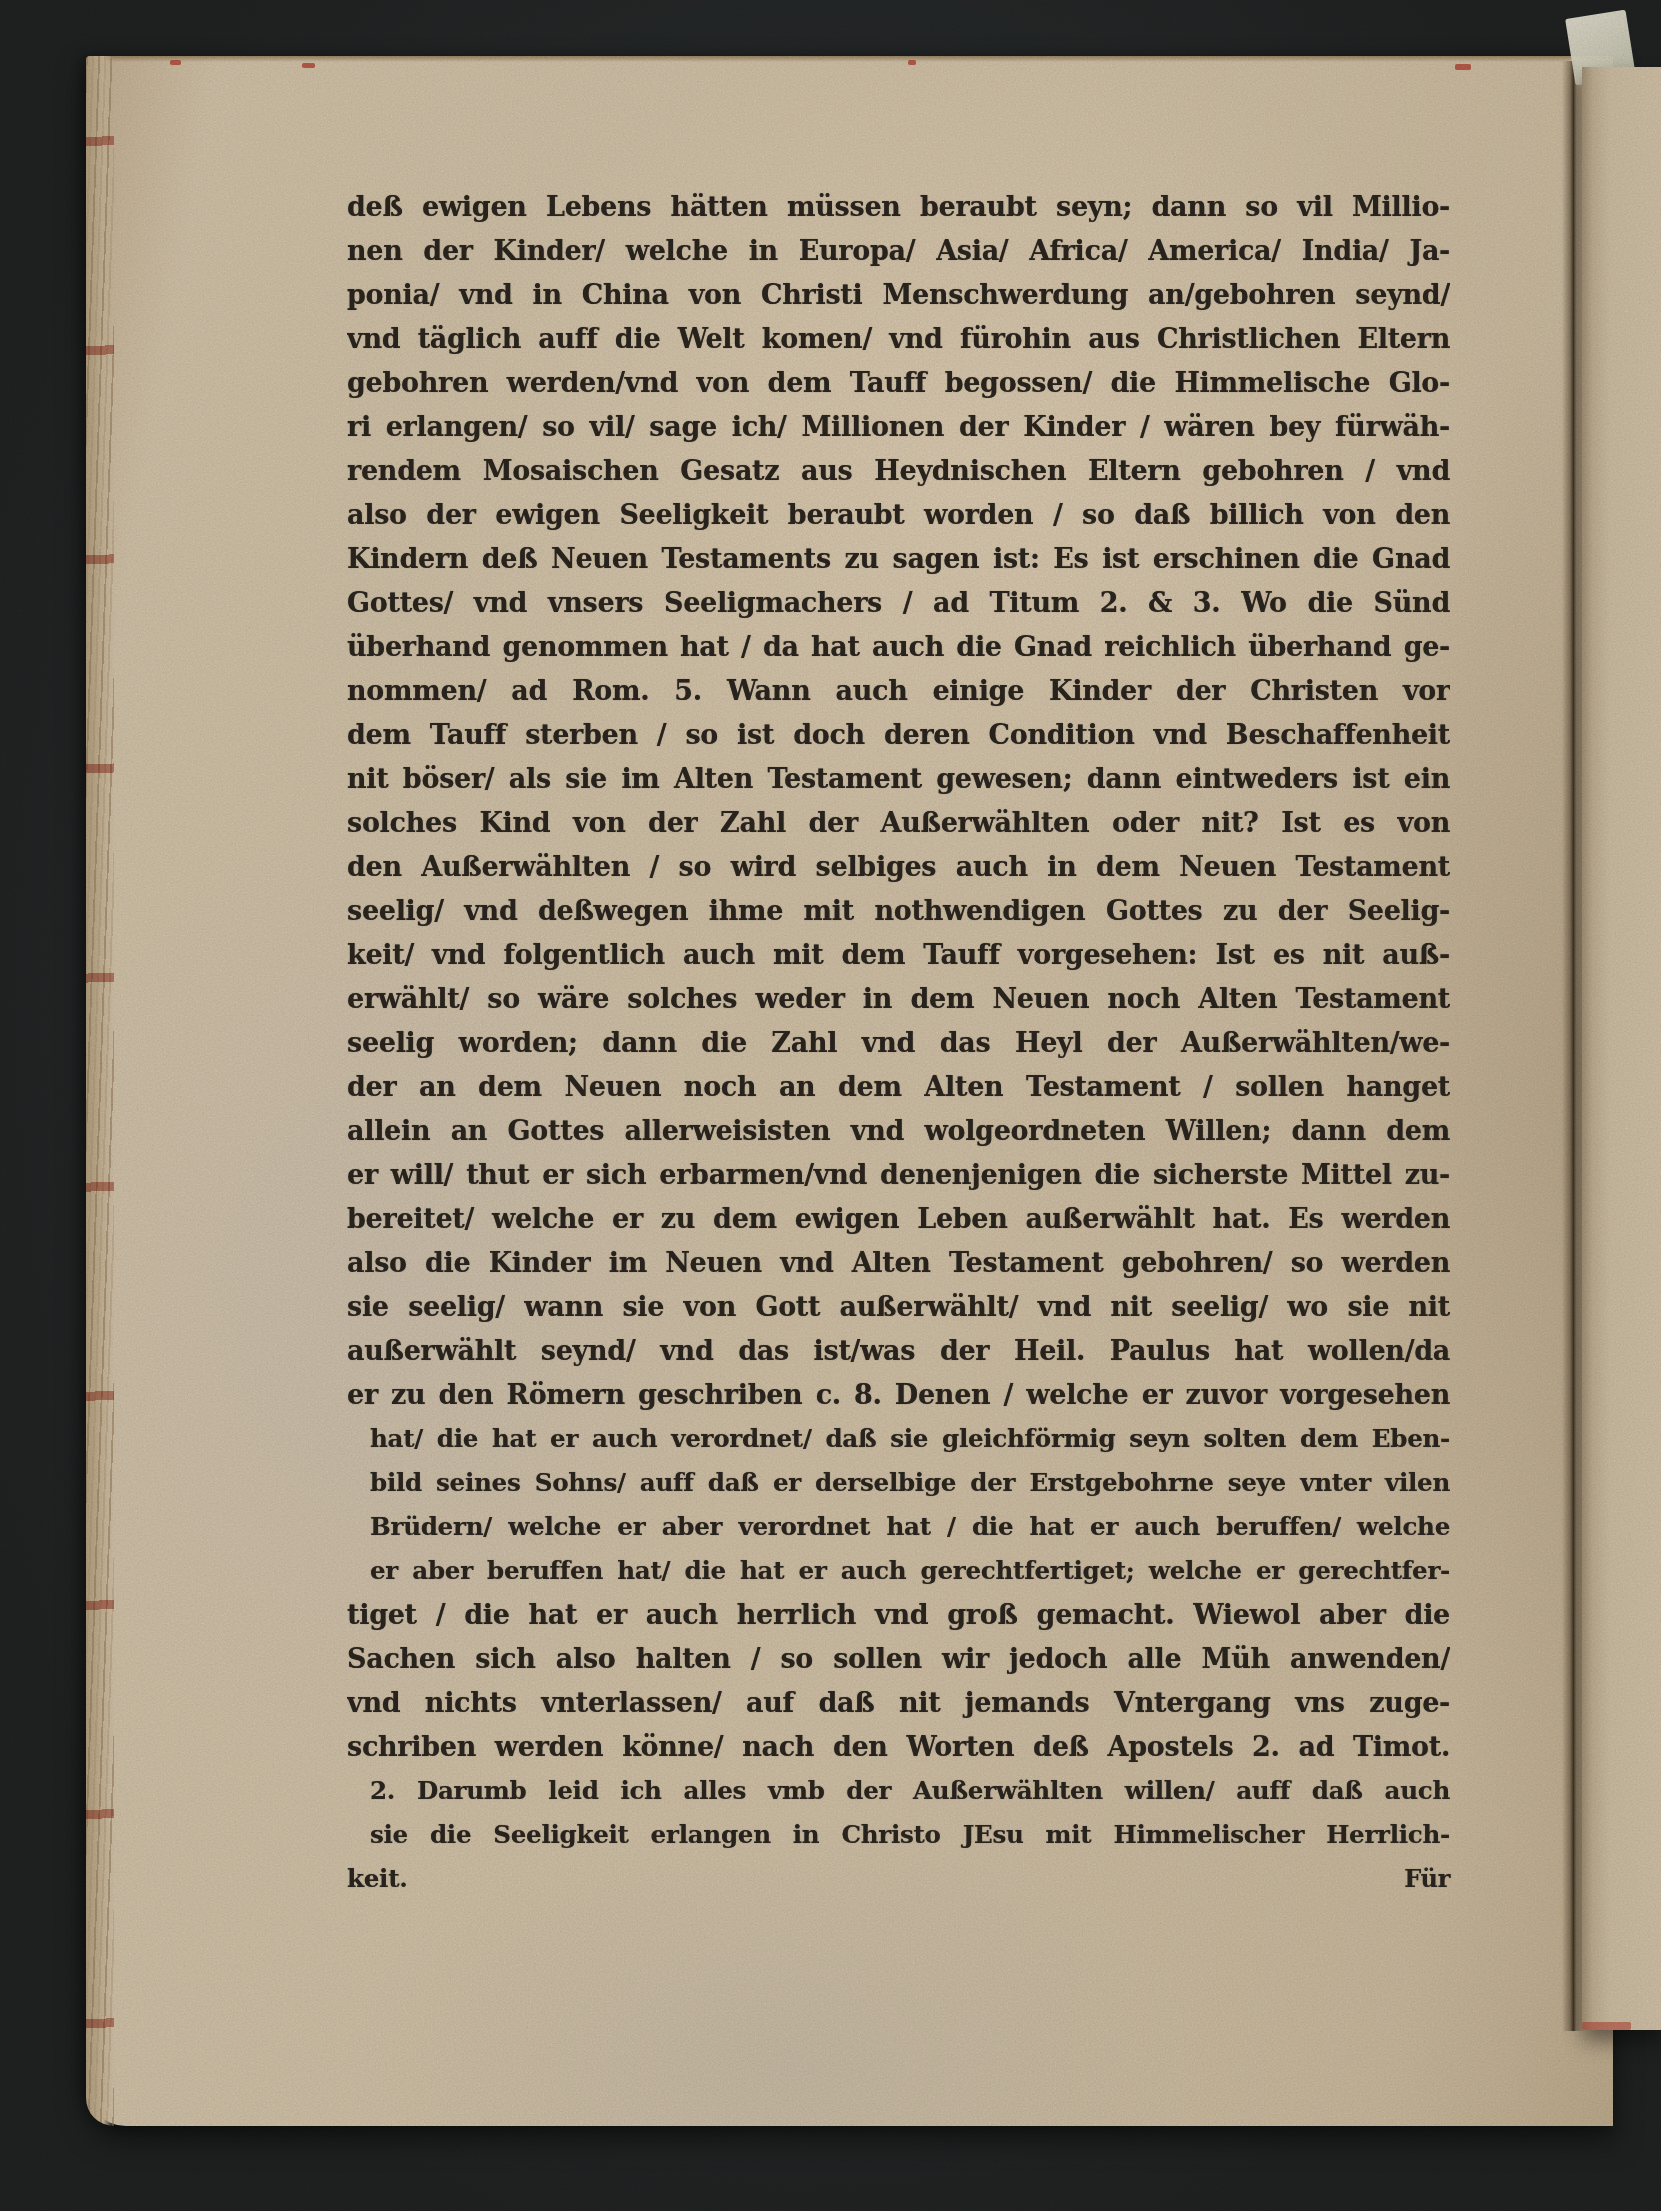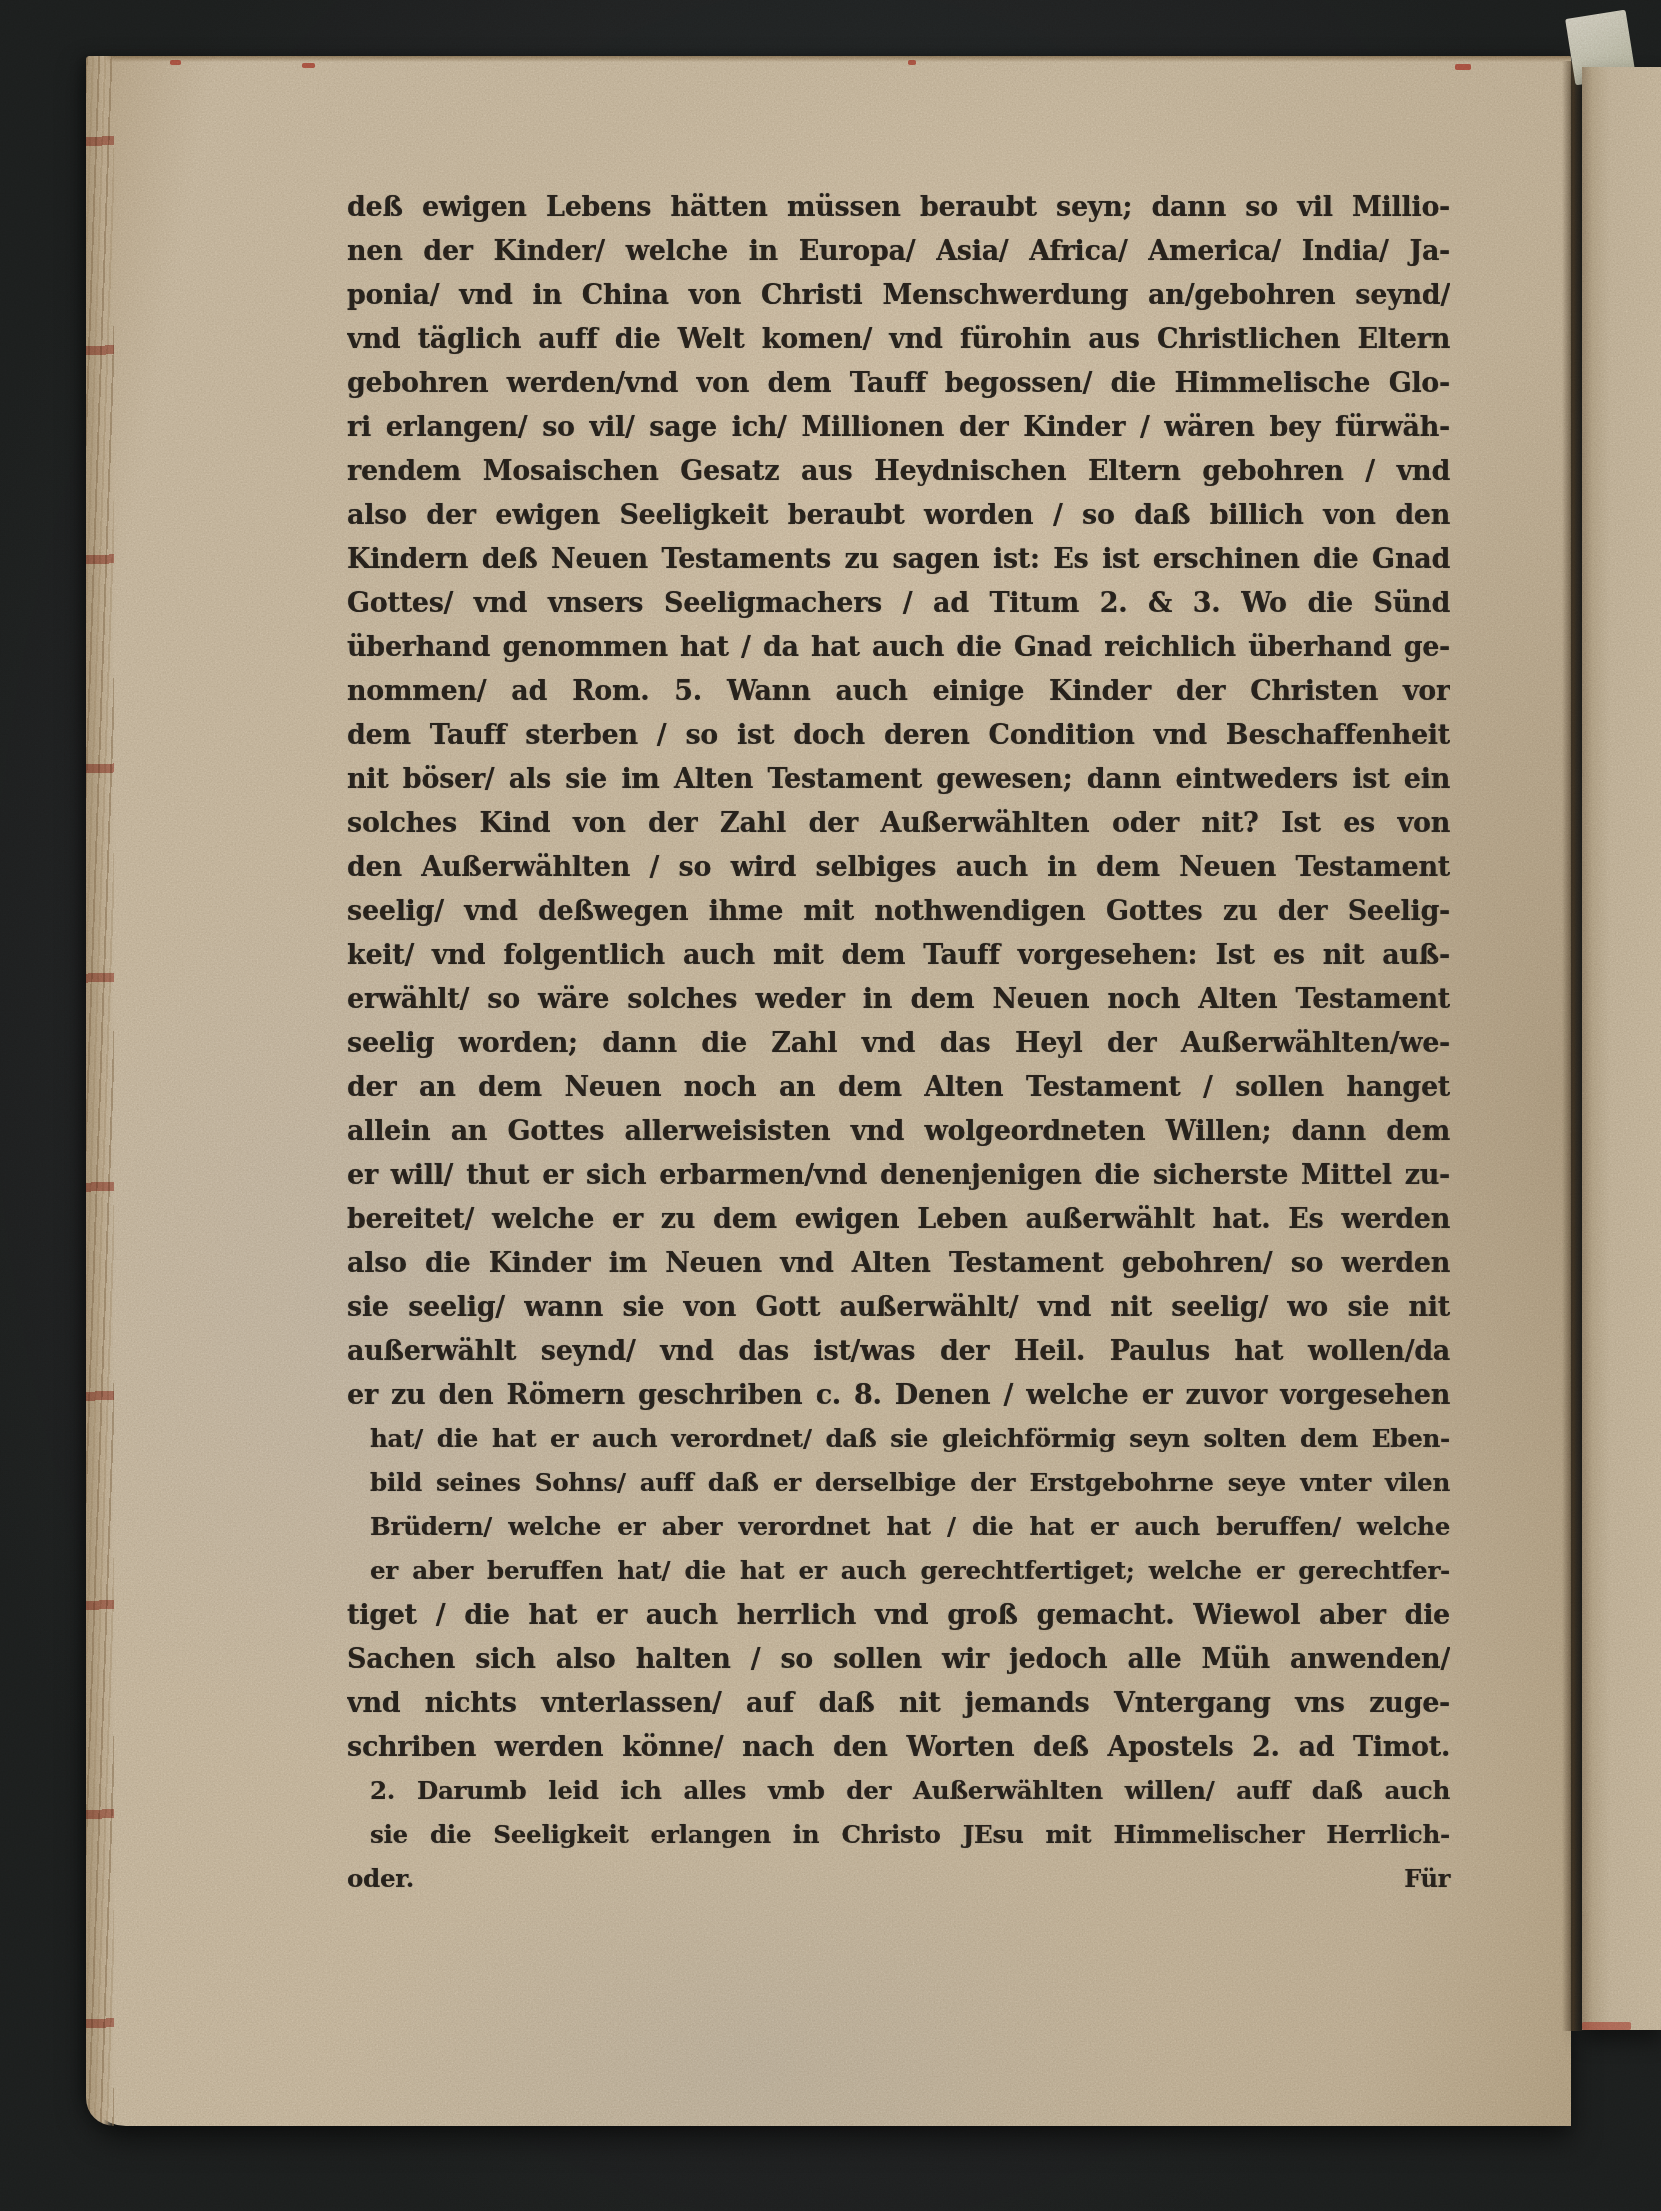--- a/index.html
+++ b/index.html
@@ -15,20 +15,21 @@
   .page{
     position:absolute;left:86px;top:56px;width:1485px;height:2070px;
     border-radius:5.3px 1.8px 0 40px;
     background:
       radial-gradient(ellipse 790px 614px at 58% 20%, rgba(227,212,189,.85), rgba(227,212,189,0) 70%),
       radial-gradient(ellipse 614px 790px at 20% 60%, rgba(205,197,188,.45), rgba(205,197,188,0) 60%),
       radial-gradient(ellipse 421px 1141px at 99% 50%, rgba(176,158,130,.55), rgba(176,158,130,0) 68%),
       radial-gradient(ellipse 702px 404px at 45% 97%, rgba(197,188,173,.5), rgba(197,188,173,0) 60%),
       linear-gradient(100deg,#c6b498 0%,#d7c9b2 7%,#d6c8b0 55%,#cfc0a7 88%,#c2b194 100%);
     box-shadow:0 14px 28px rgba(0,0,0,.5), -4.4px 0 10.5px rgba(0,0,0,.28);
+    padding-left:42px;
   }
 
   
   .edge-stack{
     position:absolute;left:0;top:0;width:28px;height:100%;
     border-radius:5.3px 0 0 40px;
     background:
       repeating-linear-gradient(92deg,
         rgba(148,124,92,.55) 0 1.8px, rgba(212,198,174,0) 1.8px 6.1px,
         rgba(170,148,114,.35) 6.1px 8px, rgba(216,202,178,0) 8px 12.3px),
@@ -133,21 +134,21 @@
         <div class="line small">Brüdern/ welche er aber verordnet hat / die hat er auch beruffen/ welche</div>
         <div class="line small">er aber beruffen hat/ die hat er auch gerechtfertiget; welche er gerechtfer-</div>
         <div class="line">tiget / die hat er auch herrlich vnd groß gemacht. Wiewol aber die</div>
         <div class="line">Sachen sich also halten / so sollen wir jedoch alle Müh anwenden/</div>
         <div class="line">vnd nichts vnterlassen/ auf daß nit jemands Vntergang vns zuge-</div>
         <div class="line">schriben werden könne/ nach den Worten deß Apostels 2. ad Timot.</div>
         <div class="line small">2. Darumb leid ich alles vmb der Außerwählten willen/ auff daß auch</div>
         <div class="line small">sie die Seeligkeit erlangen in Christo JEsu mit Himmelischer Herrlich-</div>
       </div>
     <div class="last-row">
-      <span class="tail">oder.</span>
+      <span class="tail">keit.</span>
       <span class="catchword">Für</span>
     </div>
   </div>
 </div>
 
 <div class="gutter"></div>
 <div class="cloth"></div>
 <div class="facing-page"></div>
 <div class="facing-red"></div>
 

